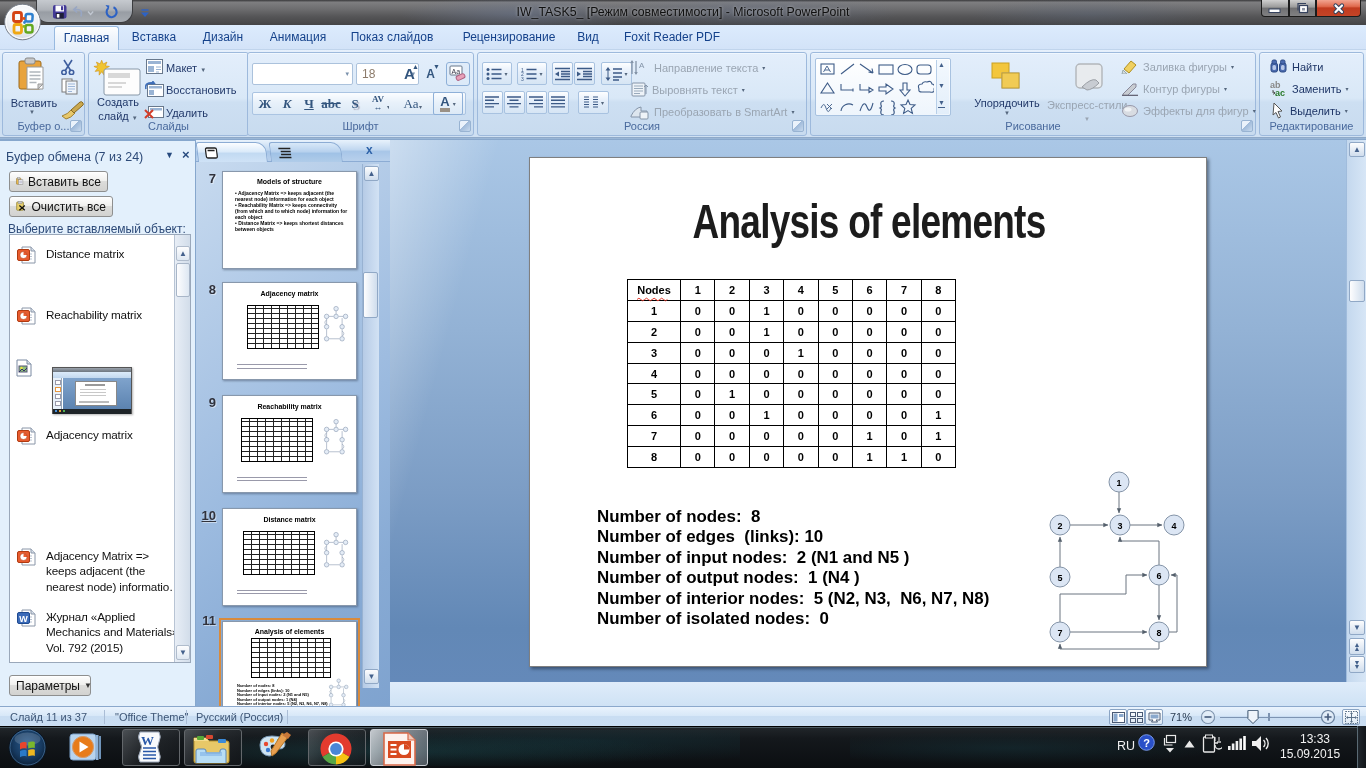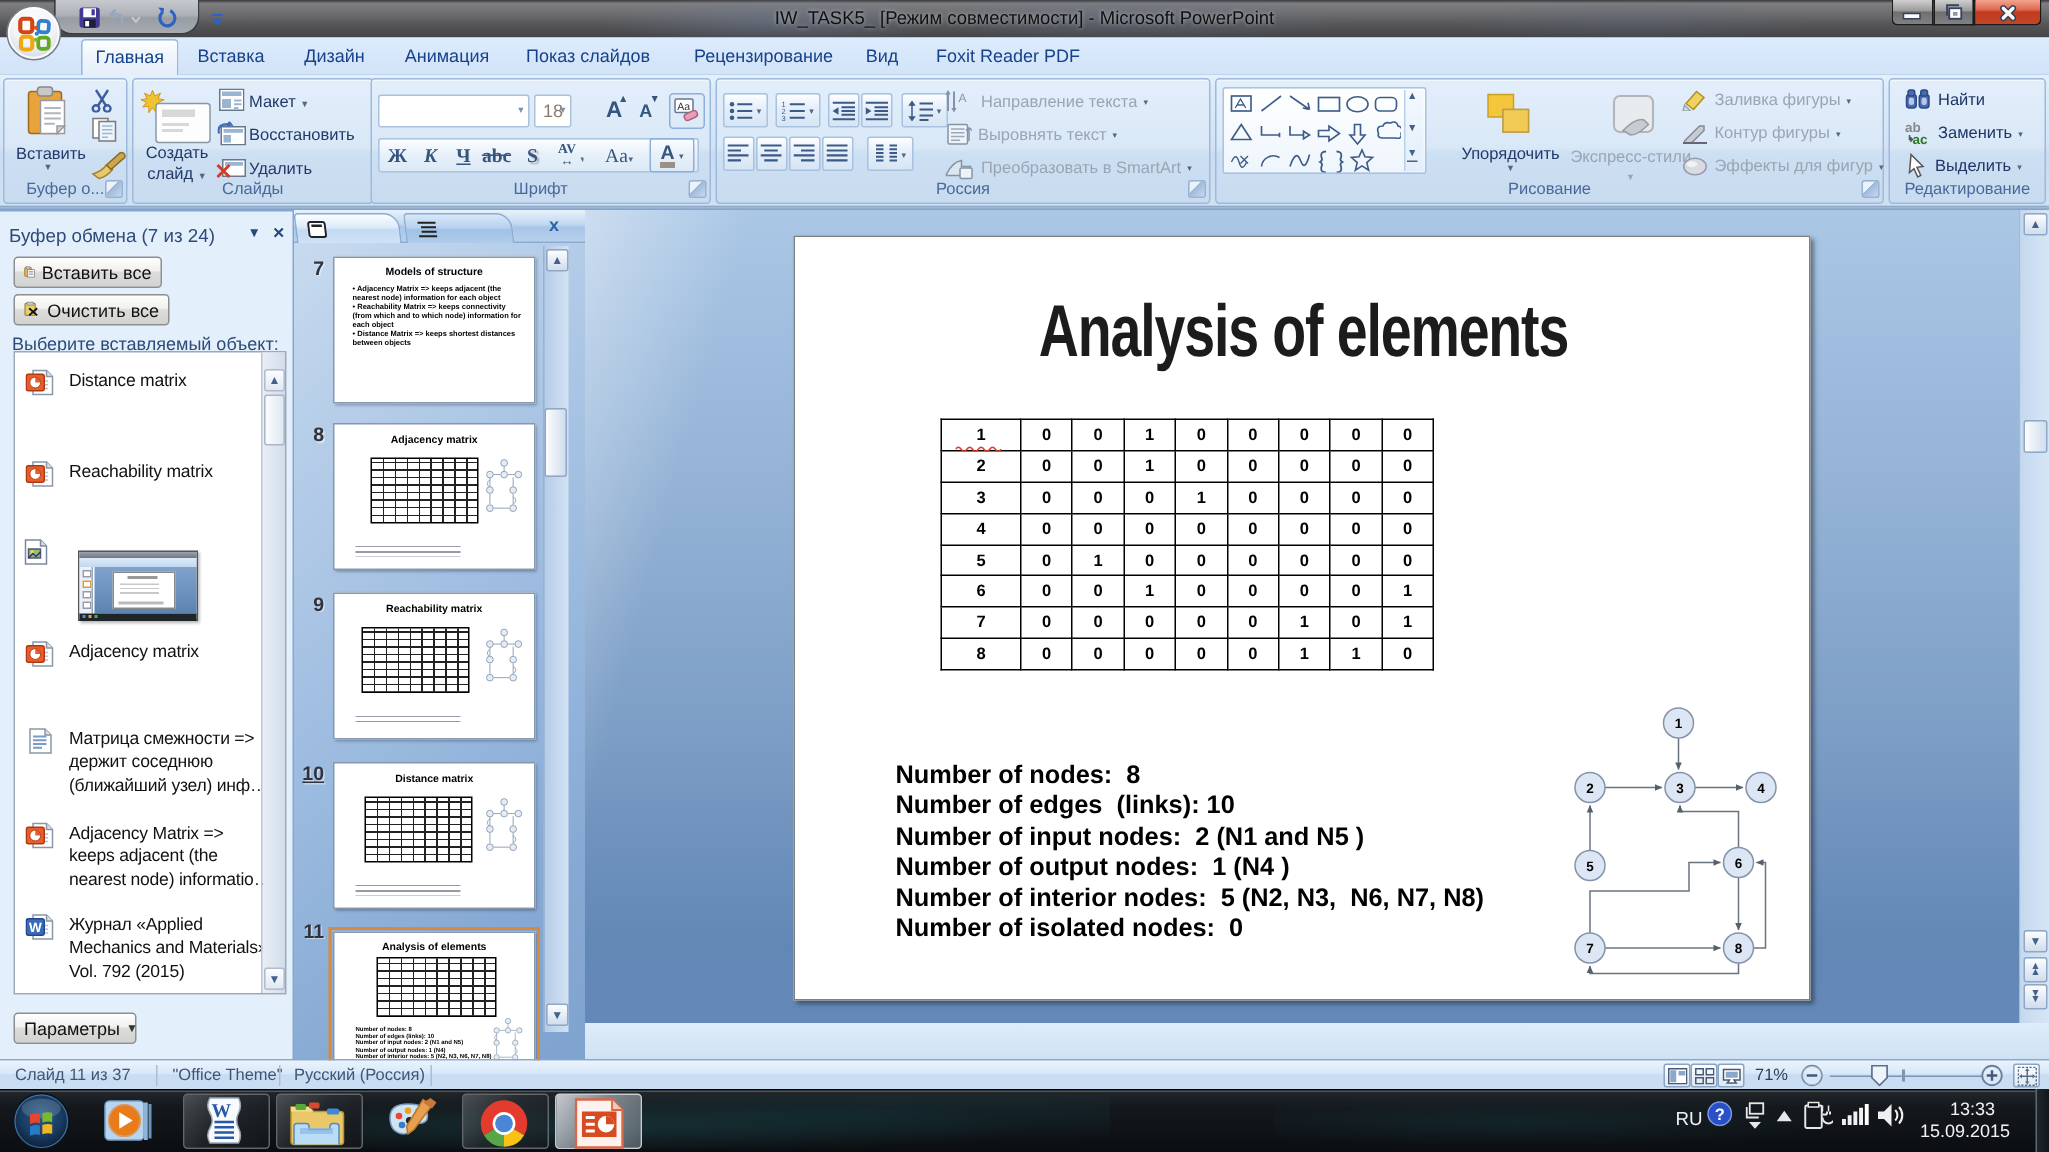--- a/index.html
+++ b/index.html
@@ -225,21 +225,21 @@
         </g>
       </svg>
     <div class="abs rtxt" style="left:77px;top:54px;">Удалить</div>
   </div>
   <div class="abs group" style="left:247px;width:227px;">
     <div class="abs glabel">Шрифт</div>
       <div class="abs launcher"></div>
     <div class="abs combo" style="left:4px;top:10px;width:101px;">
         <span class="cdd">▾</span>
       </div>
-    <div class="abs combo" style="left:108px;top:10px;width:25px;color:#8c7b6a;padding-left:5px;">18<span class="cdd">▾</span></div>
+    <div class="abs combo" style="left:108px;top:10px;width:63px;color:#8c7b6a;padding-left:5px;">18<span class="cdd">▾</span></div>
     <div class="abs fbtn" style="left:151px;top:9px;width:21px;height:23px;">
         <span style="font-size:15px;font-weight:bold;color:#33557e;">A</span>
         <span style="position:absolute;left:13px;top:1px;font-size:7px;color:#33557e;">▲</span>
       </div>
     <div class="abs fbtn" style="left:172px;top:9px;width:21px;height:23px;">
         <span style="font-size:12px;font-weight:bold;color:#33557e;">A</span>
         <span style="position:absolute;left:13px;top:1px;font-size:7px;color:#33557e;">▼</span>
       </div>
     <div class="abs fbtn" style="left:198px;top:9px;width:24px;height:24px;border:1px solid #8eb0d8;border-radius:3px;">
         <svg width="18" height="18" viewBox="0 0 18 18">
@@ -574,30 +574,20 @@
             <g stroke="#b8c2d0" stroke-width="1">
               <path d="M7,8 h8 M7,10.5 h8 M7,13 h8"></path>
             </g>
             <rect x="0.5" y="3.5" width="12" height="11" rx="1.5" fill="#e95c2e" stroke="#b03a10"></rect>
             <circle cx="6.5" cy="9" r="3.6" fill="#fff"></circle>
             <path d="M6.5,9 v-3.6 a3.6,3.6 0 0 1 3.6,3.6 z" fill="#e95c2e"></path>
             <circle cx="6.5" cy="9" r="3.6" fill="none" stroke="#b03a10" stroke-width="0.6"></circle>
           </svg>
           <span class="cltxt">Adjacency matrix</span>
         </div>
-      <div class="abs clrow" style="top:250px;">
-          <svg width="19" height="18" viewBox="0 0 19 18" style="flex:none;">
-            <path d="M3,1 h10 l4,4 v12 h-14 z" fill="#fff" stroke="#8a96a8"></path>
-            <path d="M13,1 l0,4 4,0" fill="#d8e0ea" stroke="#8a96a8"></path>
-            <g stroke="#7a9ac8" stroke-width="1.2">
-              <path d="M5,6 h9 M5,8.5 h9 M5,11 h9 M5,13.5 h6"></path>
-            </g>
-          </svg>
-          <span class="cltxt">Матрица смежности =&gt;<br>держит соседнюю<br>(ближайший узел) инф…</span>
-        </div>
       <div class="abs clrow" style="top:313px;">
           <svg width="19" height="18" viewBox="0 0 19 18" style="flex:none;">
             <path d="M5,1 h9 l4,4 v12 h-13 z" fill="#fff" stroke="#8a96a8"></path>
             <path d="M14,1 l0,4 4,0" fill="#d8e0ea" stroke="#8a96a8"></path>
             <g stroke="#b8c2d0" stroke-width="1">
               <path d="M7,8 h8 M7,10.5 h8 M7,13 h8"></path>
             </g>
             <rect x="0.5" y="3.5" width="12" height="11" rx="1.5" fill="#e95c2e" stroke="#b03a10"></rect>
             <circle cx="6.5" cy="9" r="3.6" fill="#fff"></circle>
             <path d="M6.5,9 v-3.6 a3.6,3.6 0 0 1 3.6,3.6 z" fill="#e95c2e"></path>
@@ -760,20 +750,31 @@
         <span style="font-size:7px;color:#44618c;line-height:4px;">▲<br>▲</span>
       </div>
     <div class="abs sbbtn2" style="left:2px;top:516px;width:16px;height:17px;">
         <span style="font-size:7px;color:#44618c;line-height:4px;">▼<br>▼</span>
       </div>
   </div>
   <div class="abs" id="slide">
     <div class="abs" style="left:0;top:35px;width:678px;text-align:center;font-weight:bold;font-size:49px;color:#1c1c1c;transform:scaleX(0.755);letter-spacing:-1px;">Analysis of elements</div>
     <table id="mtx" class="abs" style="left:97px;top:121px;">
       <tbody>
+          <tr>
+            <td class="ndc">Nodes</td>
+            <td>1</td>
+            <td>2</td>
+            <td>3</td>
+            <td>4</td>
+            <td>5</td>
+            <td>6</td>
+            <td>7</td>
+            <td>8</td>
+          </tr>
       <tr>
             <td class="ndc">1</td>
             <td>0</td>
             <td>0</td>
             <td>1</td>
             <td>0</td>
             <td>0</td>
             <td>0</td>
             <td>0</td>
             <td>0</td>

